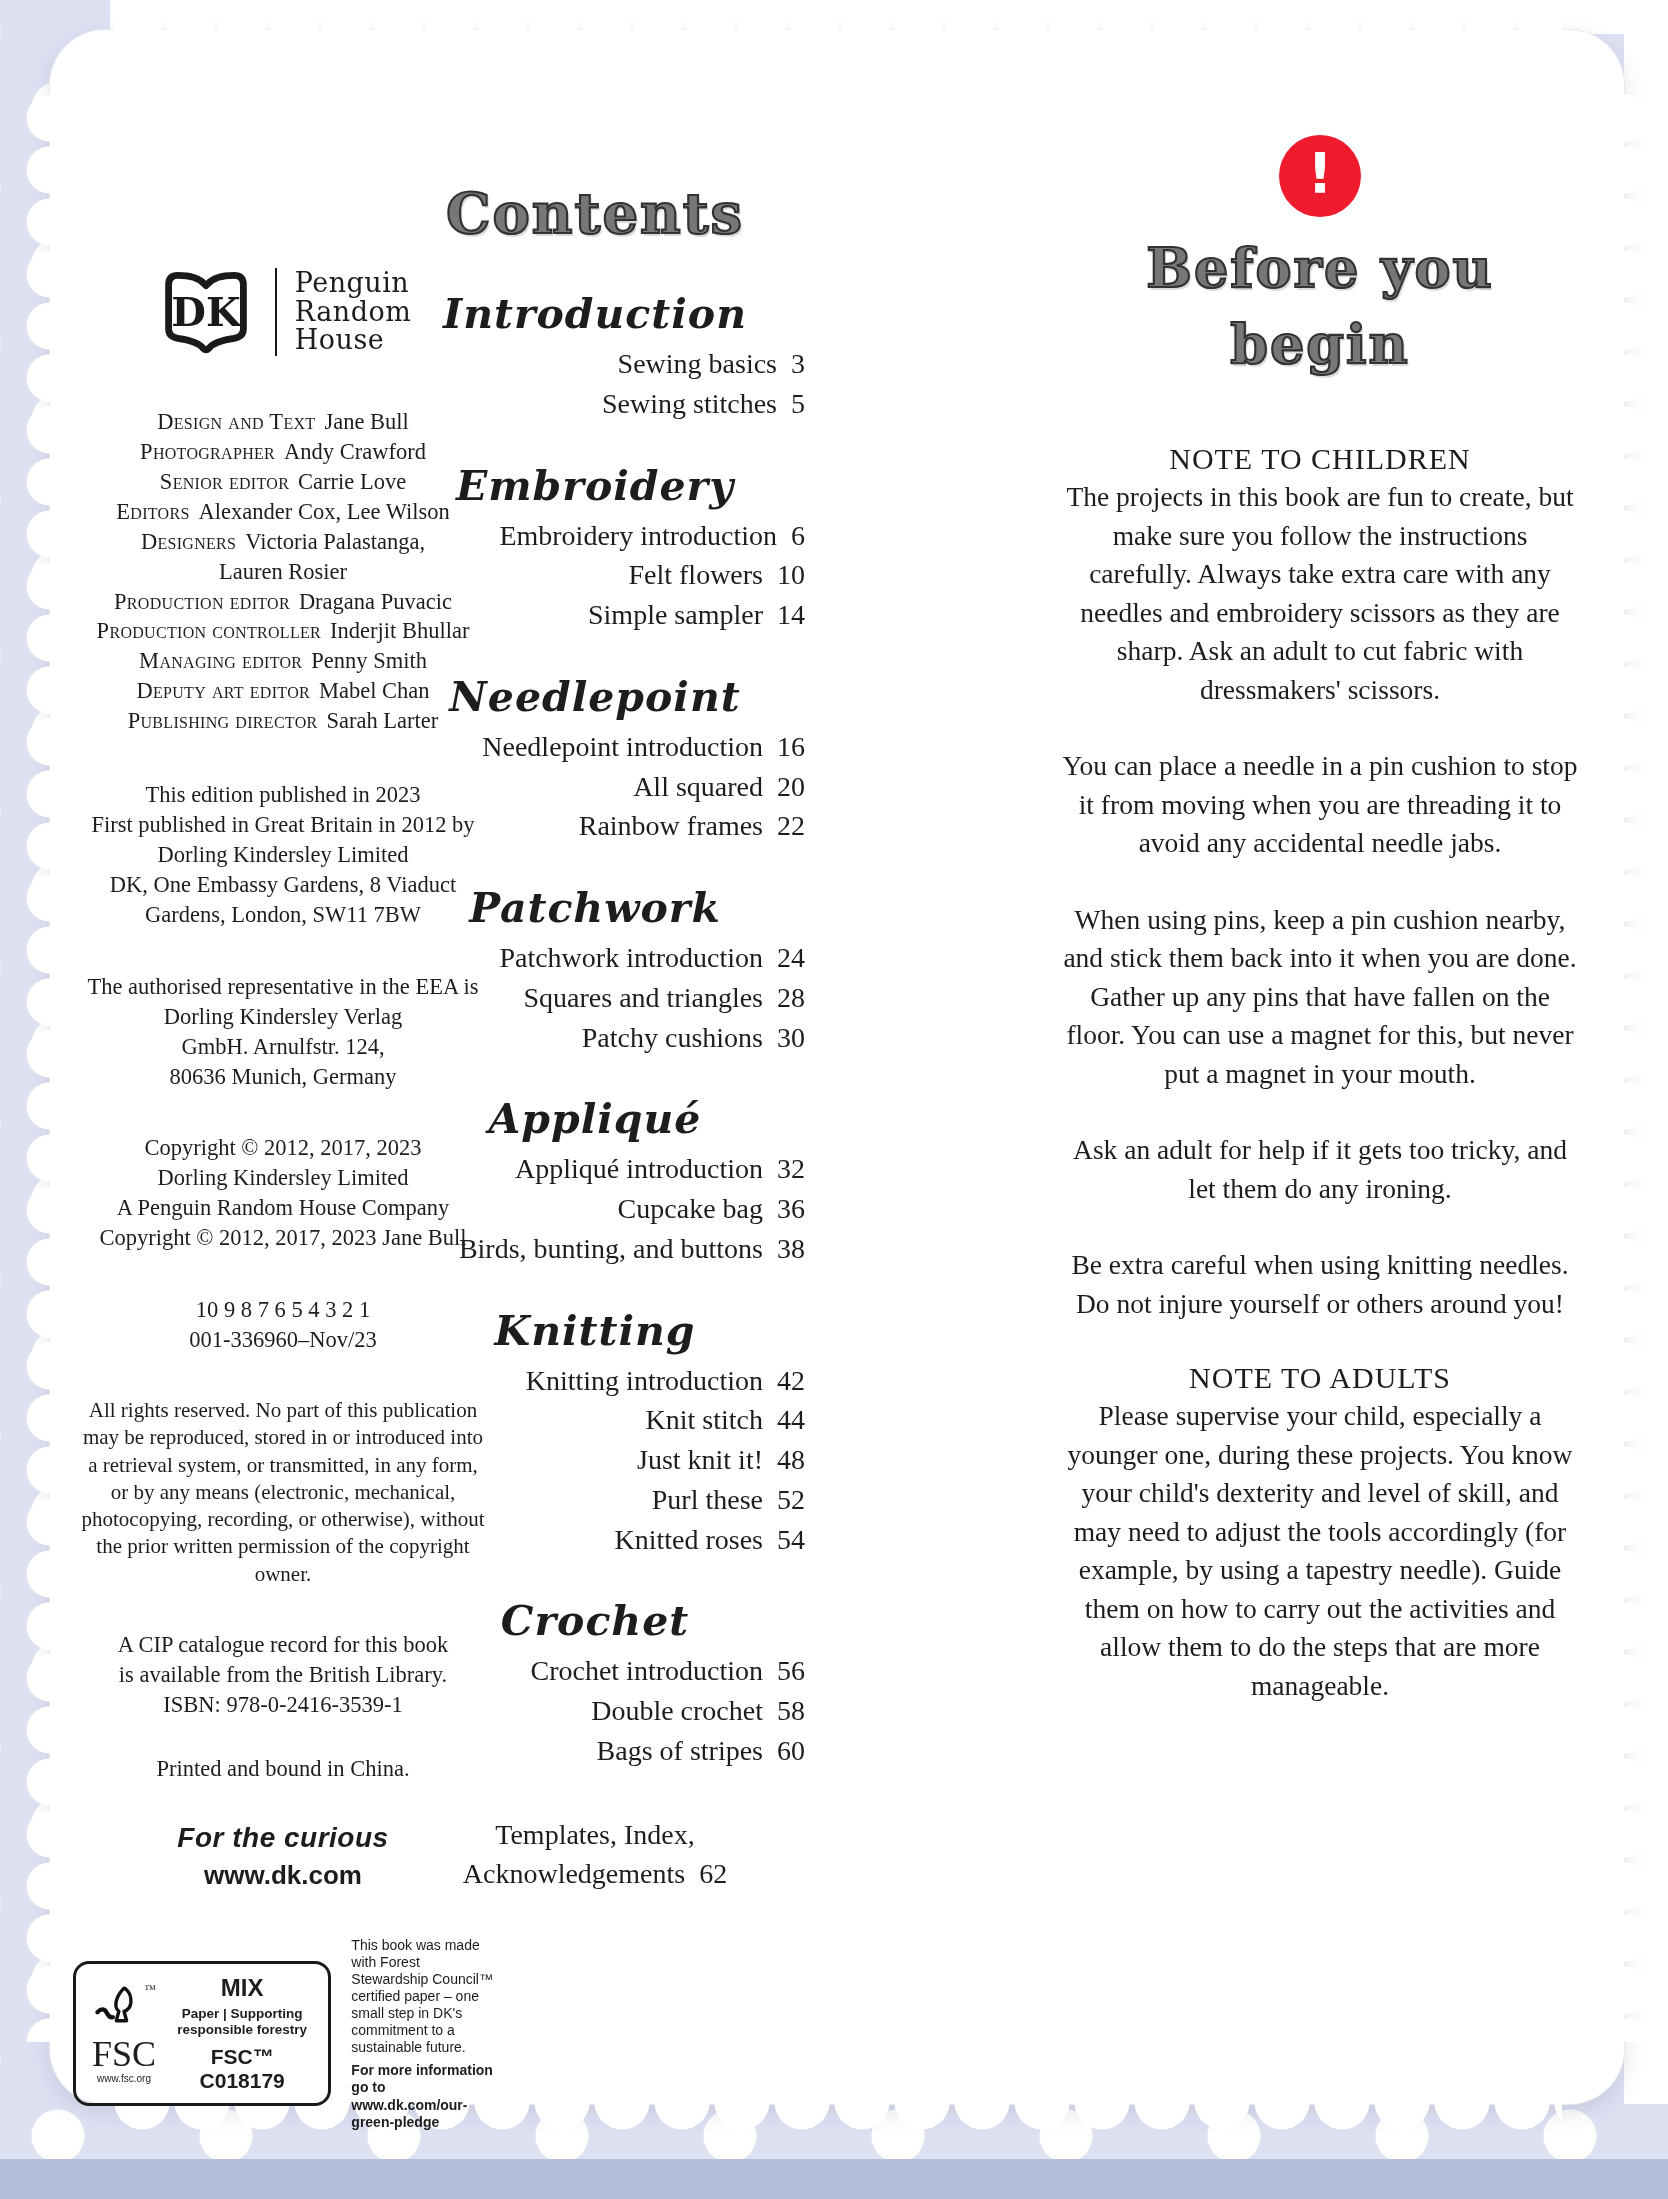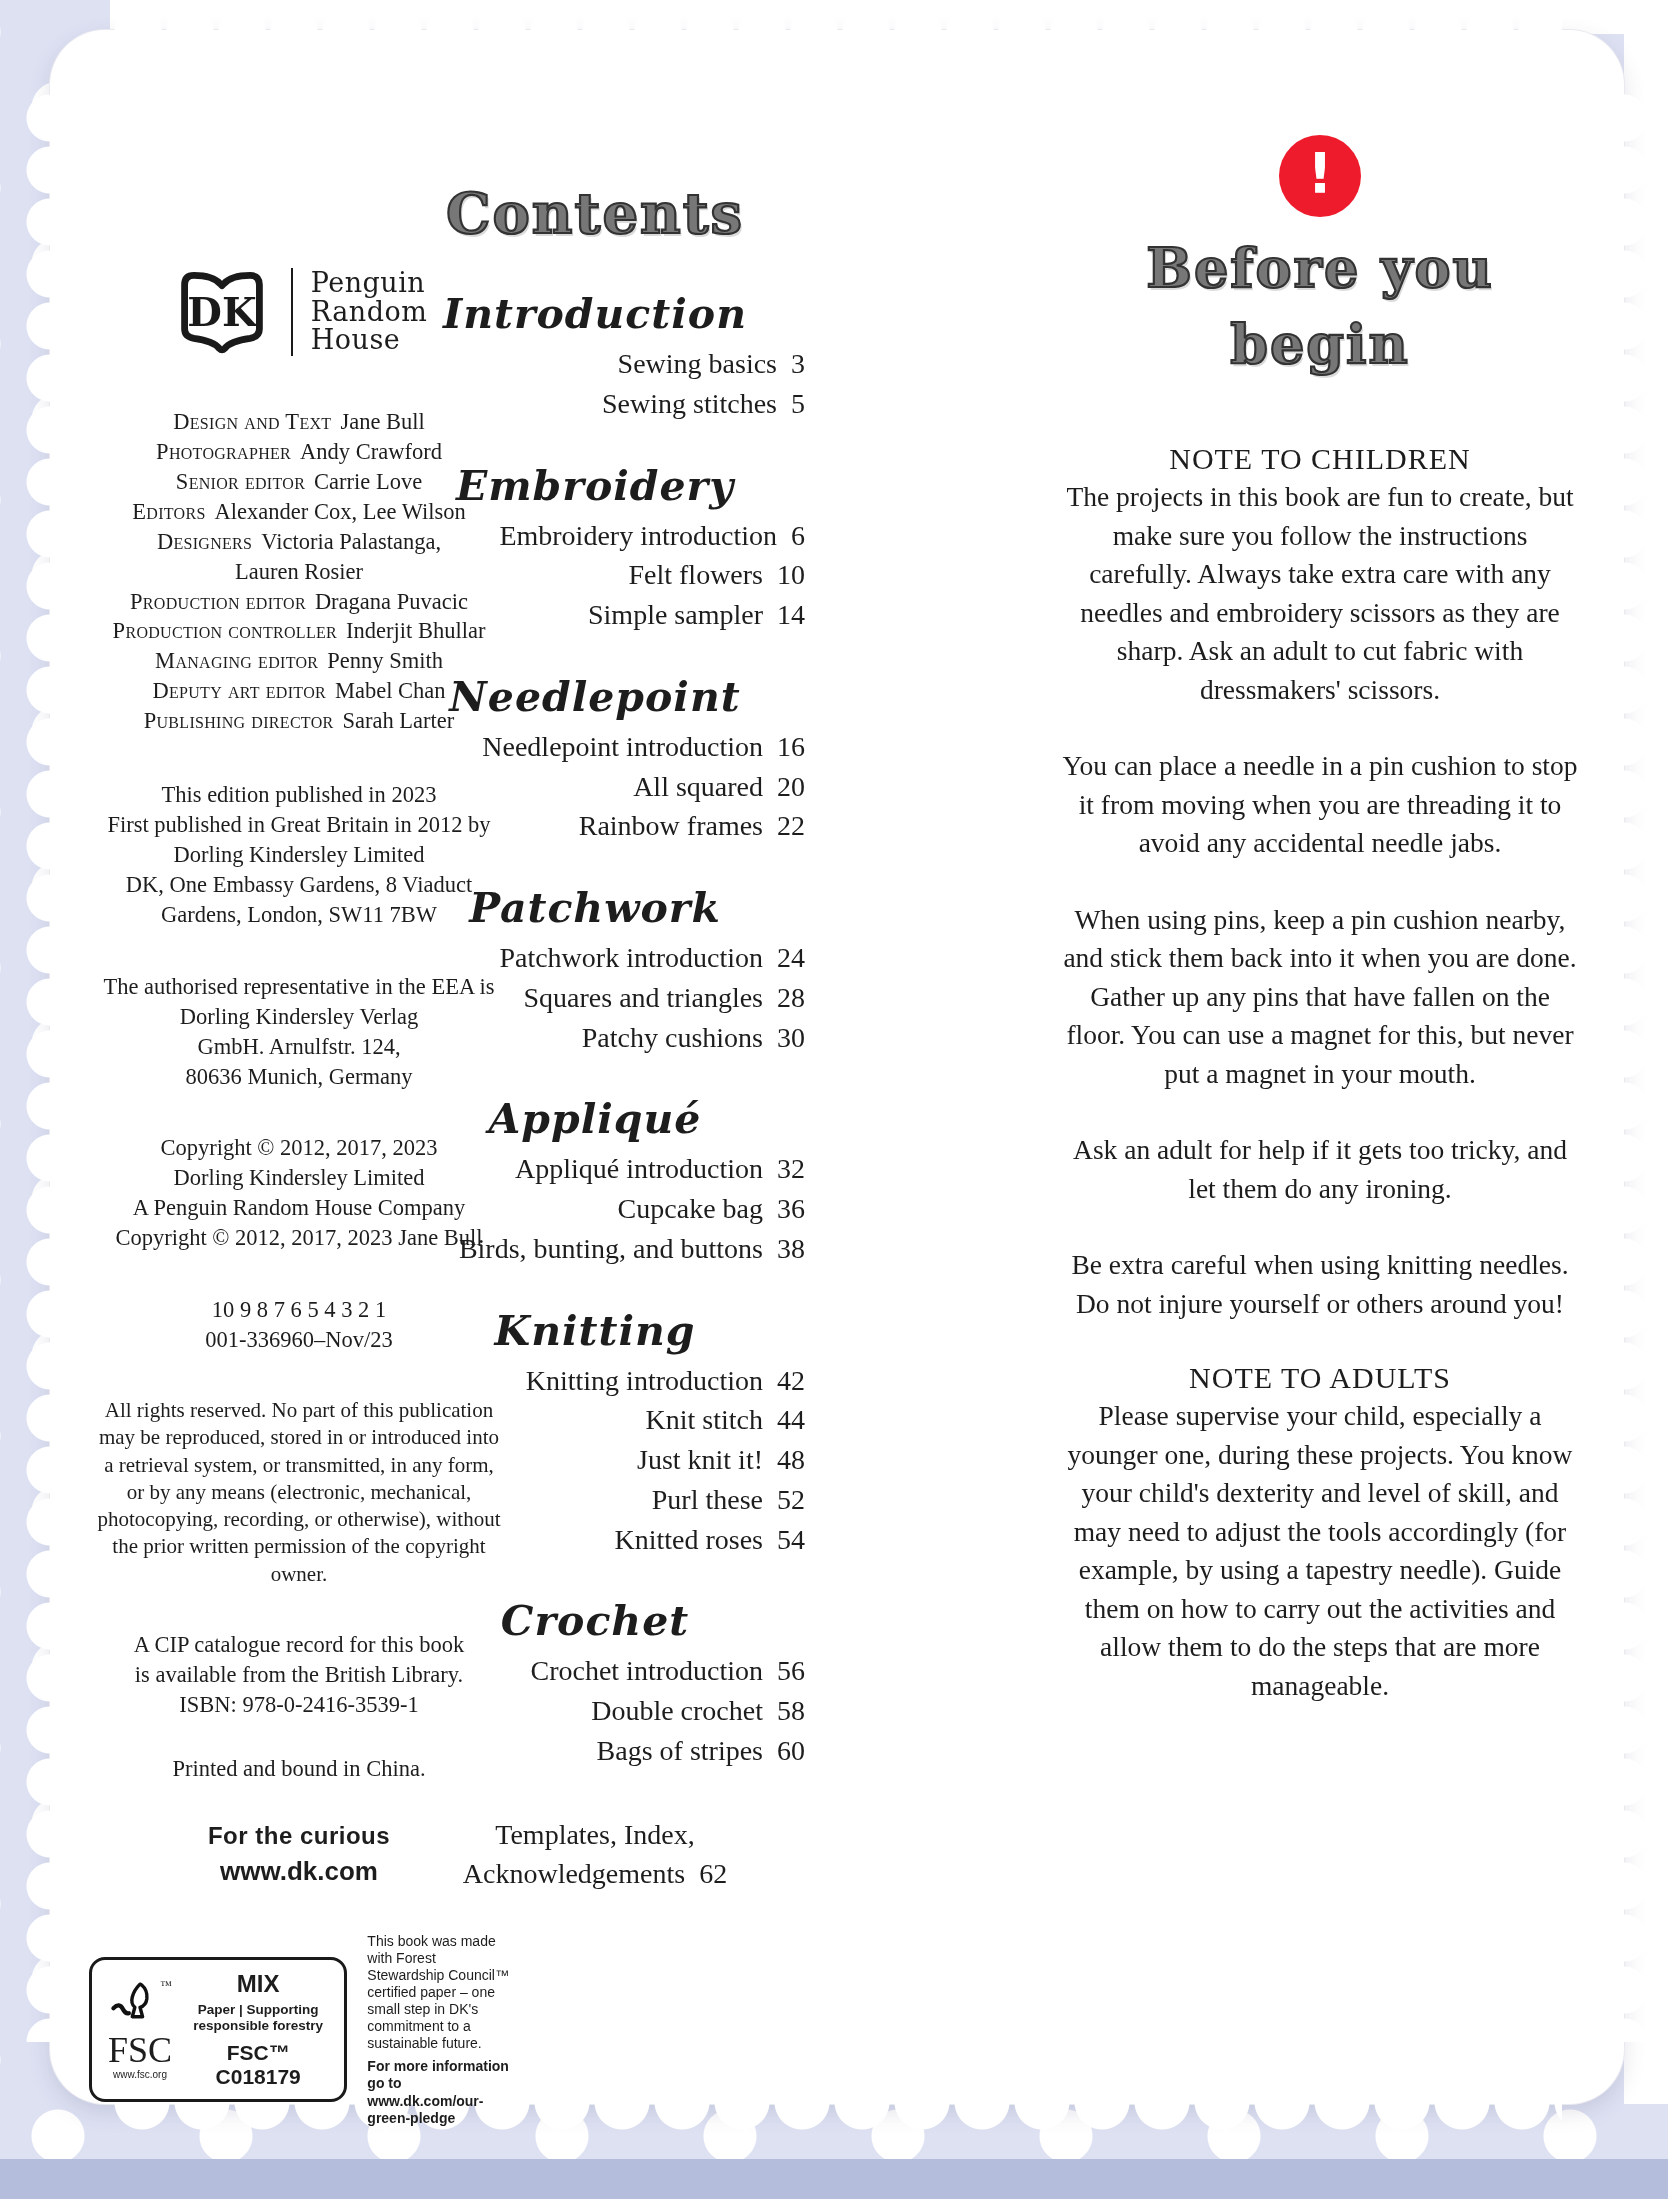--- a/index.html
+++ b/index.html
@@ -27,38 +27,38 @@
   .sc-top{top:-24px;left:62px;right:62px;height:48px;
     background:radial-gradient(circle at 26px 24px,#fff 23px,rgba(255,255,255,0) 24px) left top/52px 48px repeat-x;}
   .sc-bottom{bottom:-26px;left:62px;right:62px;height:56px;
     background:radial-gradient(circle at 30px 28px,#fff 27px,rgba(255,255,255,0) 28px) left top/60px 56px repeat-x;}
   .sc-left{left:-24px;top:62px;bottom:62px;width:48px;
     background:radial-gradient(circle at 24px 26px,#fff 23px,rgba(255,255,255,0) 24px) left top/48px 52px repeat-y;}
   .sc-right{right:-24px;top:62px;bottom:62px;width:48px;
     background:radial-gradient(circle at 24px 26px,#fff 23px,rgba(255,255,255,0) 24px) left top/48px 52px repeat-y;}
 
   .col{position:absolute;text-align:center;}
-  .col-left{left:39px;top:235px;width:420px;}
+  .col-left{left:23px;top:235px;width:420px;}
   .col-mid{left:335px;top:150px;width:420px;}
   .col-right{left:1010px;top:105px;width:520px;}
 
   
   .brand-row{display:flex;justify-content:center;align-items:center;gap:18px;}
   .dk-logo{flex:0 0 auto;}
   .brand-divider{width:2px;height:88px;background:#1a1a1a;}
   .prh{font-family:"DejaVu Serif",serif;font-size:27px;line-height:1.06;text-align:left;letter-spacing:.5px;}
   .credits{margin-top:48px;font-size:22.5px;line-height:1.33;}
   .credit-role{font-variant:small-caps;letter-spacing:.3px;}
   .credit-role:not(:empty){margin-right:9px;}
   .imprint-block{margin-top:44px;font-size:22.5px;line-height:1.33;}
   .imprint-block.tight{margin-top:42px;}
   .rights{margin-top:42px;font-size:21px;line-height:1.3;padding:0 4px;}
   .printed{margin-top:36px;font-size:22.5px;}
   .tagline-block{margin-top:40px;}
-  .tagline{font-family:"Liberation Sans",sans-serif;font-size:24px;font-weight:600;letter-spacing:.5px;}
+  .tagline{font-family:"Liberation Sans",sans-serif;font-size:28px;font-weight:600;letter-spacing:.5px;font-style:italic;}
   .website{font-family:"Liberation Sans",sans-serif;font-size:26px;font-weight:700;margin-top:6px;}
   .fsc-row{margin-top:46px;display:flex;justify-content:center;align-items:center;gap:20px;text-align:left;}
   .fsc-box{border:3px solid #1a1a1a;border-radius:16px;display:flex;gap:16px;padding:10px 16px;align-items:center;}
   .fsc-left{text-align:center;line-height:1;}
   .fsc-tm{font-size:12px;vertical-align:top;}
   .fsc-brand{font-family:"Liberation Serif",serif;font-weight:400;font-size:36px;margin-top:2px;}
   .fsc-url{font-family:"Liberation Sans",sans-serif;font-size:10px;margin-top:2px;}
   .fsc-right{text-align:center;font-family:"Liberation Sans",sans-serif;}
   .fsc-mix{font-size:24px;font-weight:700;}
   .fsc-paper{font-size:13.5px;font-weight:700;line-height:1.15;margin-top:4px;}

